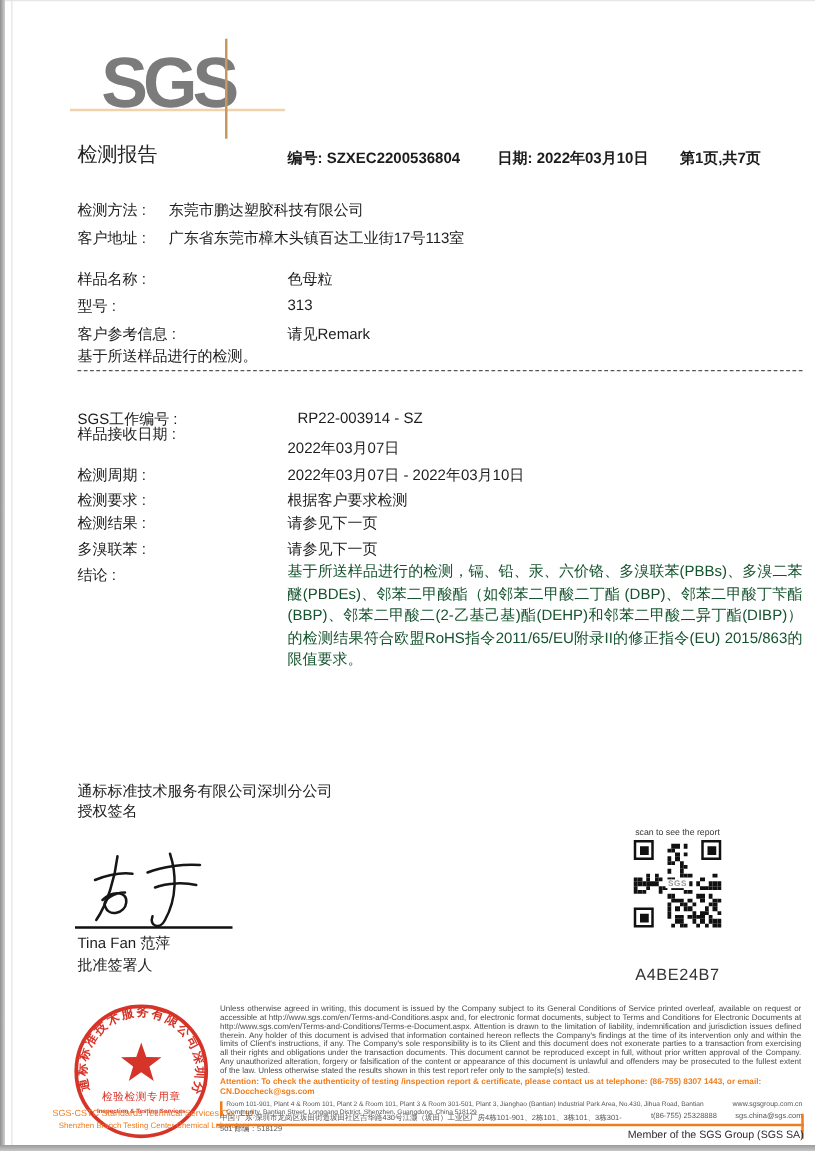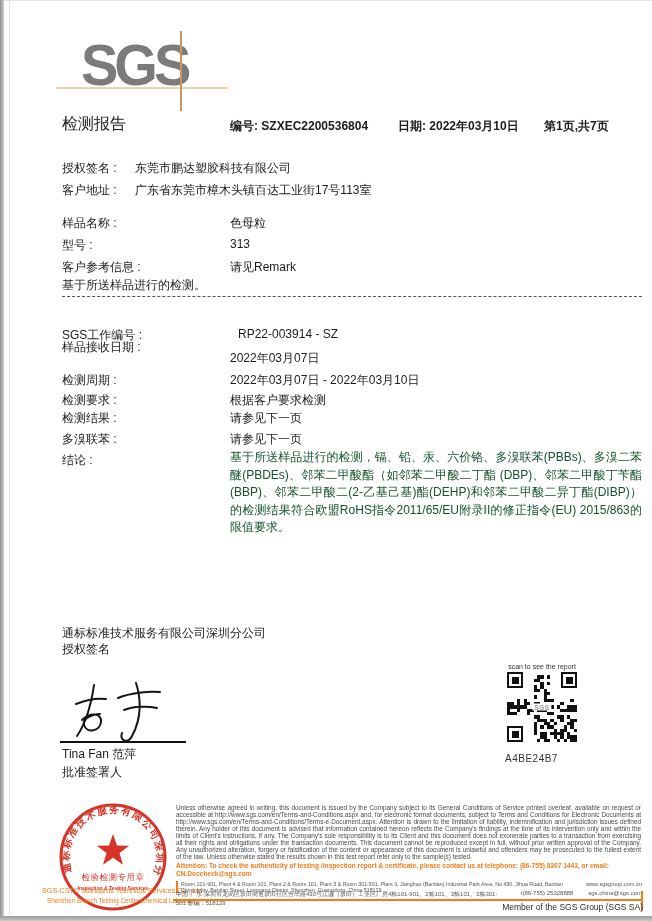--- a/index.html
+++ b/index.html
@@ -29,21 +29,21 @@
   .sig-line{position:absolute;left:60px;top:741px;width:126px;height:2px;background:#111}
   
   .qr{position:absolute;left:507px;top:672px;width:70px;height:70px;background:#fff}
   .qr-cells{position:absolute;inset:0;display:grid;grid-template-columns:repeat(21,1fr);grid-template-rows:repeat(21,1fr)}
   .qr-cells i.on{background:#111}
   .qr-finder{position:absolute;width:16px;height:16px;border:2.5px solid #111;box-sizing:border-box;background:#fff}
   .qr-finder::after{content:"";position:absolute;inset:2.5px;background:#111}
   .f-tl{left:0;top:0}.f-tr{right:0;top:0}.f-bl{left:0;bottom:0}
   .qr-center{position:absolute;left:50%;top:50%;transform:translate(-50%,-50%);background:#fff;padding:0 2px;font-size:6.5px;font-weight:bold;color:#999;letter-spacing:.5px}
   .qr-scan{position:absolute;left:492px;top:663px;width:100px;text-align:center;font-size:7px;color:#333}
-  .qr-code-text{position:absolute;left:505px;top:753px;width:74px;text-align:left;font-size:10px;color:#333;letter-spacing:.5px}
+  .qr-code-text{position:absolute;left:505px;top:772px;width:74px;text-align:center;font-size:13px;color:#333;letter-spacing:.5px}
   
   .disclaimer{position:absolute;left:176px;top:804px;width:465px;font-size:6.4px;line-height:7px;color:#4a4a4a;text-align:justify}
   .attention{position:absolute;left:176px;top:862px;width:465px;font-size:6.6px;line-height:7.5px;font-weight:bold;color:#f07d1a}
   .addr-row{position:absolute;left:176px;width:466px;display:flex;justify-content:space-between;color:#555}
   .addr-row .a-l{border-left:2px solid #f07d1a;padding-left:3px}
   .footer-orange-hr{position:absolute;left:173px;top:899px;width:470px;height:2px;background:#f07d1a}
   .footer-orange-tick{position:absolute;left:641px;top:891px;width:2px;height:20px;background:#f07d1a}
   .member{position:absolute;right:9px;top:902px;font-size:8.5px;color:#2b2b2b}
   .lab1{position:absolute;left:42px;top:886px;font-size:7.2px;color:#f07d1a;white-space:nowrap}
   .lab2{position:absolute;left:47px;top:897px;font-size:6.3px;color:#f07d1a;white-space:nowrap}
@@ -60,21 +60,21 @@
     <div class="logo-text">SGS</div>
     <div class="logo-hline"></div>
     <div class="logo-vline"></div>
   </div>
 
   <div class="doc-title">检测报告</div>
   <div class="hmeta" style="left:230px">编号: SZXEC2200536804</div>
   <div class="hmeta" style="left:398px">日期: 2022年03月10日</div>
   <div class="hmeta" style="left:544px">第1页,共7页</div>
 
-  <div class="lbl" style="top:160px">授权签名 :</div>
+  <div class="lbl" style="top:160px">检测方法 :</div>
   <div class="val" style="left:135px;top:160px">东莞市鹏达塑胶科技有限公司</div>
   <div class="lbl" style="top:182px">客户地址 :</div>
   <div class="val" style="left:135px;top:182px">广东省东莞市樟木头镇百达工业街17号113室</div>
 
   <div class="lbl" style="top:215px">样品名称 :</div>
   <div class="val" style="left:230px;top:215px">色母粒</div>
   <div class="lbl" style="top:237px">型号 :</div>
   <div class="val" style="left:230px;top:237px">313</div>
   <div class="lbl" style="top:259px">客户参考信息 :</div>
   <div class="val" style="left:230px;top:259px">请见Remark</div>

